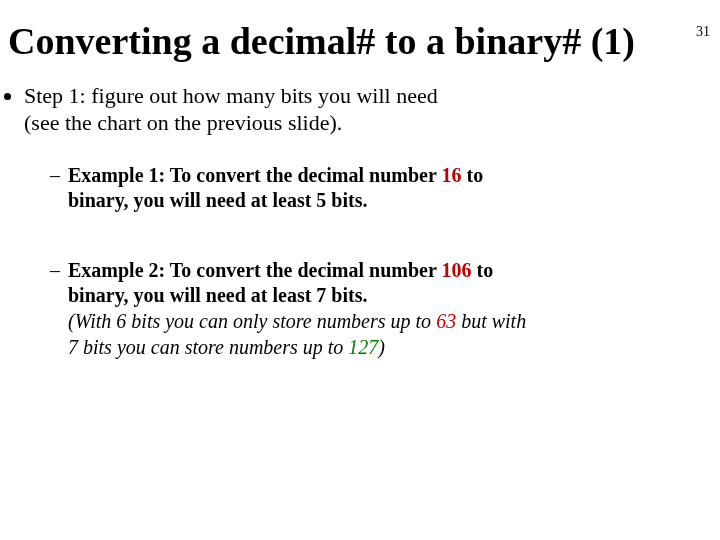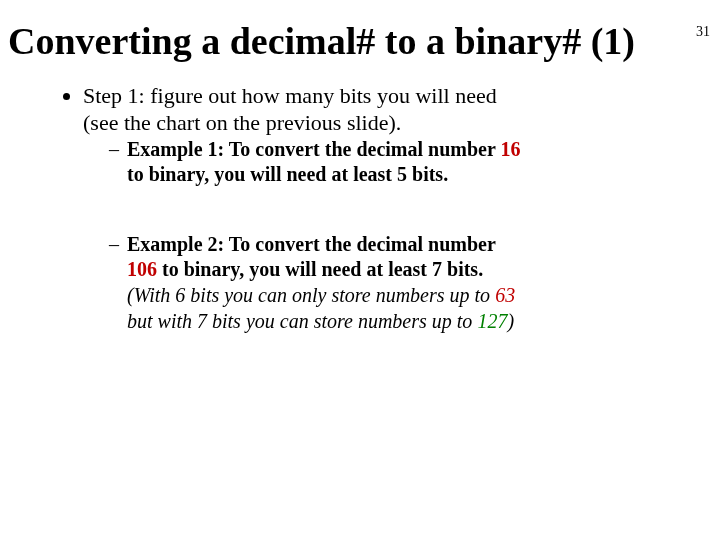--- a/index.html
+++ b/index.html
@@ -26,29 +26,30 @@
   }
   .title {
     font-size: 38px;
     line-height: 1.15;
     margin: 20px 8px 18px 8px;
     font-weight: bold;
   }
   ul.level1 {
     list-style: disc;
     margin: 18px 0 0 0;
-    padding-left: 83px;
+    padding-left: 24px;
   }
   ul.level1 > li {
     font-size: 22px;
     line-height: 1.25;
     padding-right: 120px;
     margin-bottom: 28px;
   }
   .level2-wrap {
+    margin-top: 26px;
     padding-left: 26px;
   }
   .level2 {
     position: relative;
     font-size: 20px;
     line-height: 1.28;
     margin-bottom: 44px;
     padding-left: 18px;
     padding-right: 70px;
   }

